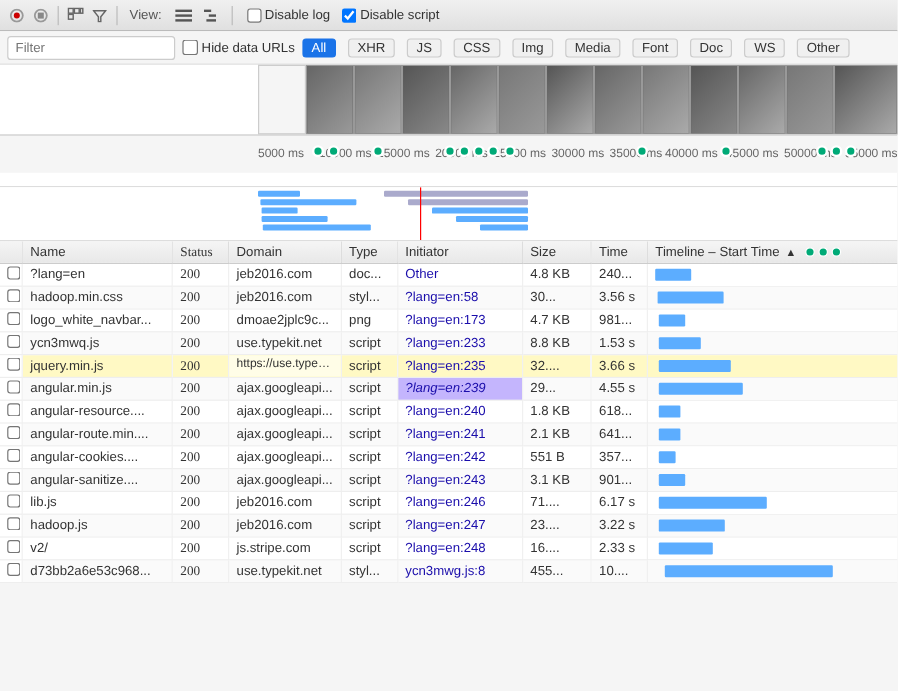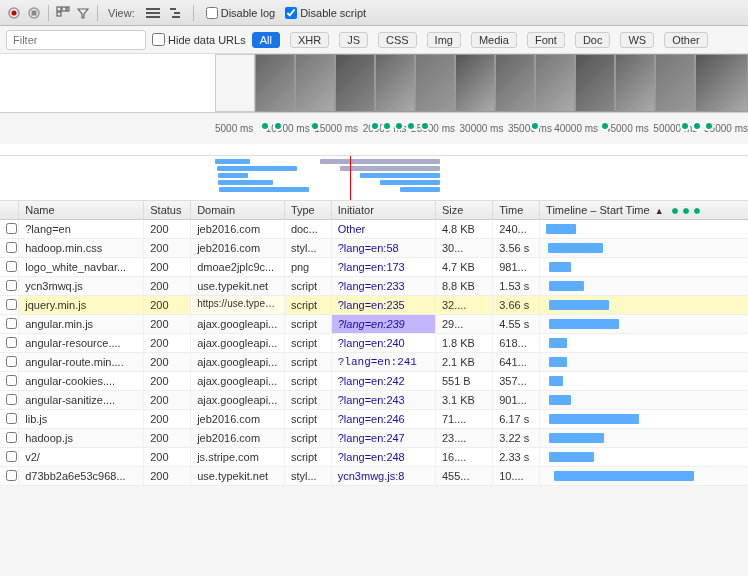--- a/index.html
+++ b/index.html
@@ -31,21 +31,21 @@
 
     
     .timeline-area { height: 102px; background: #fff; border-bottom: 1px solid #ddd; position: relative; overflow: hidden; }
     .timeline-filmstrip { display: flex; height: 60px; background: #888; }
     .net-table { width: 100%; border-collapse: collapse; }
     .net-table th { background: linear-gradient(to bottom, #f5f5f5, #e8e8e8); border-bottom: 1px solid #ccc; border-right: 1px solid #ddd; padding: 3px 6px; font-size: 11px; font-weight: normal; text-align: left; white-space: nowrap; cursor: pointer; position: sticky; top: 0; z-index: 1; }
     .net-table th:last-child { border-right: none; }
     .net-table td { border-bottom: 1px solid #eee; border-right: 1px solid #f0f0f0; padding: 2px 6px; font-size: 11px; white-space: nowrap; overflow: hidden; text-overflow: ellipsis; max-width: 0; }
     .net-table td:last-child { border-right: none; }
     .col-name { width: 120px; }
-    .col-status { width: 45px; }
+    .col-status { width: 45px; font-family: Liberation Serif, serif; }
     .col-domain { width: 90px; }
     .col-type { width: 45px; }
     .col-initiator { width: 100px; }
     .col-size { width: 55px; }
     .col-time { width: 45px; }
     .col-timeline { width: 200px; }
     .checkbox-cell { width: 18px; padding: 0 2px; }
     .row-checkbox { width: 11px; height: 11px; }
     .sort-arrow { font-size: 9px; margin-left: 2px; }
 
@@ -376,21 +376,21 @@
         <div style="position:absolute;left:3px;width:18px;height:10px;top:2px;background:#5cadff;border-radius:1px;"></div>
       </div>
     </td>
   </tr>
         <tr>
     <td class="checkbox-cell"><input type="checkbox" class="row-checkbox" style=""></td>
     <td class="col-name" style="overflow:hidden;text-overflow:ellipsis;max-width:120px;background:#fafafa">angular-route.min....</td>
     <td class="col-status" style="background:#fafafa">200</td>
     <td class="col-domain" style="overflow:hidden;text-overflow:ellipsis;max-width:90px;background:#fafafa;">ajax.googleapi...</td>
     <td class="col-type" style="background:#fafafa">script</td>
-    <td class="col-initiator" style="overflow:hidden;text-overflow:ellipsis;max-width:100px;background:#fafafa;color:#1a0dab;font-family:Liberation Mono, monospace;">?lang=en:241</td>
+    <td class="col-initiator" style="overflow:hidden;text-overflow:ellipsis;max-width:100px;background:#fafafa;color:#1a0dab;">?lang=en:241</td>
     <td class="col-size" style="background:#fafafa">2.1 KB</td>
     <td class="col-time" style="background:#fafafa">641...</td>
     <td class="col-timeline" style="background:#fafafa;position:relative;min-width:180px;">
       <div style="position:relative;height:14px;width:100%;">
         <div style="position:absolute;left:3px;width:18px;height:10px;top:2px;background:#5cadff;border-radius:1px;"></div>
       </div>
     </td>
   </tr>
         <tr>
     <td class="checkbox-cell"><input type="checkbox" class="row-checkbox" style=""></td>

